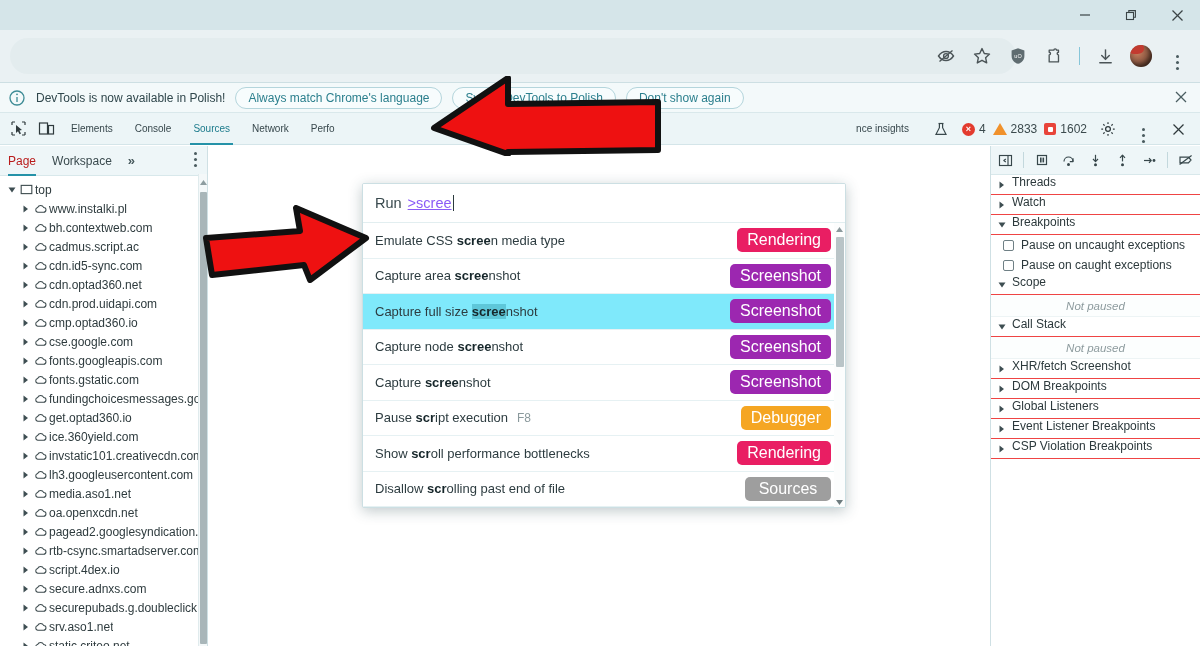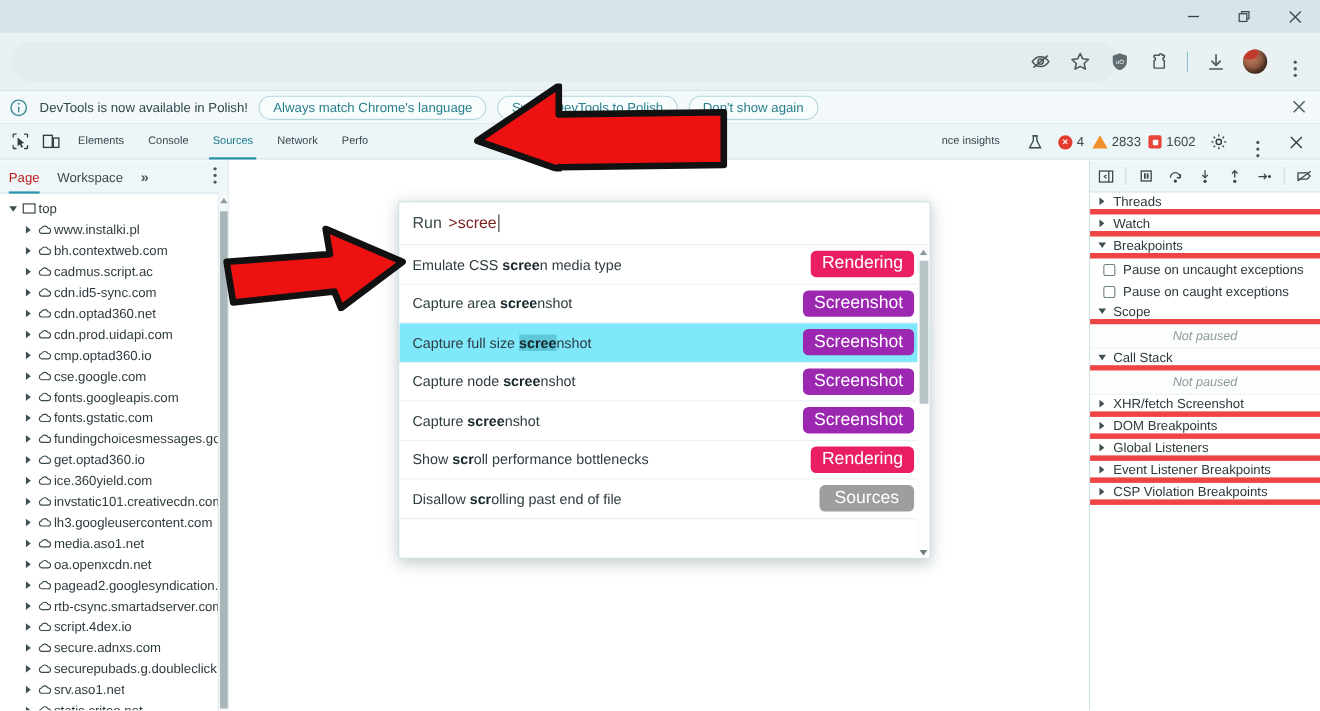--- a/index.html
+++ b/index.html
@@ -140,22 +140,22 @@
     width:210px; flex:0 0 210px; background:#ffffff;
     border-left:1px solid #cfe0e4; position:relative;
   }
   .dbg-toolbar {
     height:29px; background:#eef6f8; border-bottom:1px solid #d8e8eb;
     display:flex; align-items:center; gap:2px; padding-left:2px;
   }
   .dbg-ic { width:25px; height:25px; display:flex; align-items:center; justify-content:center; color:#37474b; }
   .dbg-sep { width:1px; height:16px; background:#c3d8dd; margin:0 3px; }
   .acc {
-    height:20px; display:flex; align-items:center; gap:5px; padding-left:6px;
-    font-size:12px; color:#2c393c; border-bottom:5px solid #ef4444;
+    height:20px; display:flex; gap:5px; padding-left:6px;
+    font-size:12px; color:#2c393c; border-bottom:1px solid #ef4444;
   }
   .acc .cv { width:10px; display:flex; align-items:center; justify-content:center; }
   .chk {
     height:20px; display:flex; align-items:center; gap:7px; padding-left:12px;
     font-size:12px; color:#2c393c;
   }
   .chk .box { width:11px; height:11px; border:1px solid #6f8085; border-radius:2px; background:#fff; flex:0 0 11px; }
   .notp { height:22px; display:flex; align-items:center; justify-content:center; font-size:11.5px; color:#8d9b9e; font-style:italic; border-bottom:1px solid #edf4f5; background:#fcfefe;}
 
   
@@ -163,21 +163,21 @@
     position:absolute; left:362px; top:100px; width:484px; height:325px;
     background:#ffffff; border:1px solid #ccdfe3;
     box-shadow:0 3px 14px rgba(30,60,70,.28); border-radius:2px;
     overflow:hidden; z-index:40;
   }
   .pal-input {
     height:39px; display:flex; align-items:center; padding-left:12px;
     font-size:14.5px; color:#2c3b3f; border-bottom:1px solid #e2eef0; background:#fff;
   }
   .pal-prompt { color:#394a4e; }
-  .pal-val { color:#7f1d1d; }
+  .pal-val { color:#8b5cf6;text-decoration:underline; }
   .pal-caret { display:inline-block; width:1px; height:16px; background:#2b3a3e; margin-left:1px; vertical-align:-3px; }
   .pal-list { position:relative; height:286px; overflow:hidden; }
   .pal-item {
     height:35.5px; display:flex; align-items:center; padding:0 14px 0 12px;
     border-bottom:1px solid #e6f1f3; font-size:13px; color:#2d3c40; background:#fff;
   }
   .pal-item.sel { background:#7fe9fb; }
   .pal-item .t { flex:1; white-space:nowrap; overflow:hidden; }
   .pal-item .t b { font-weight:bold; color:#16262a; }
   .pal-item.sel .t b { background:#5ec7d9; }
@@ -865,20 +865,24 @@
           </div>
           <div class="pal-item">
             <span class="t"><span>Capture node </span><b>scree</b><span>nshot</span></span>
             <span class="badge" style="background: rgb(156, 39, 176);">Screenshot</span>
           </div>
           <div class="pal-item">
             <span class="t"><span>Capture </span><b>scree</b><span>nshot</span></span>
             <span class="badge" style="background: rgb(156, 39, 176);">Screenshot</span>
           </div>
           <div class="pal-item">
+            <span class="t"><span>Pause </span><b>scr</b><span>ipt execution</span><span class="sc">F8</span></span>
+            <span class="badge" style="background: rgb(245, 166, 35);">Debugger</span>
+          </div>
+          <div class="pal-item">
             <span class="t"><span>Show </span><b>scr</b><span>oll performance bottlenecks</span></span>
             <span class="badge" style="background: rgb(233, 30, 99);">Rendering</span>
           </div>
           <div class="pal-item">
             <span class="t"><span>Disallow </span><b>scr</b><span>olling past end of file</span></span>
             <span class="badge" style="background: rgb(158, 158, 158);">Sources</span>
           </div>
         </div>
       <div class="pal-sb" style="top:39px;">
         <div class="a1">

